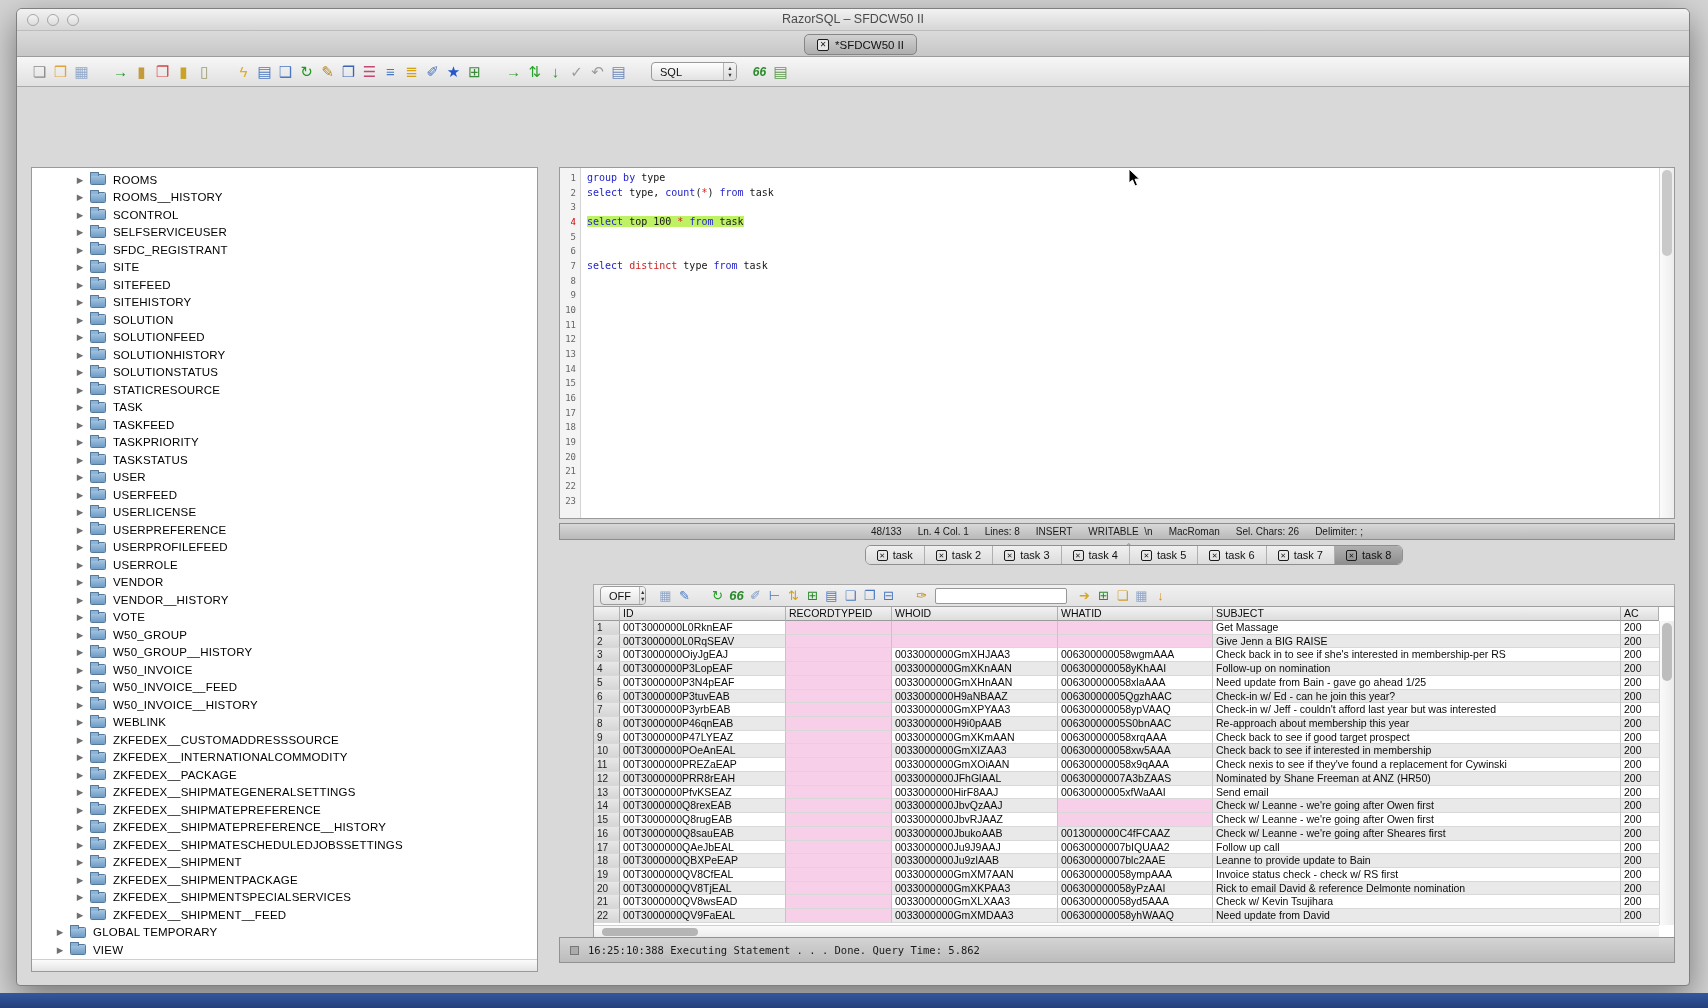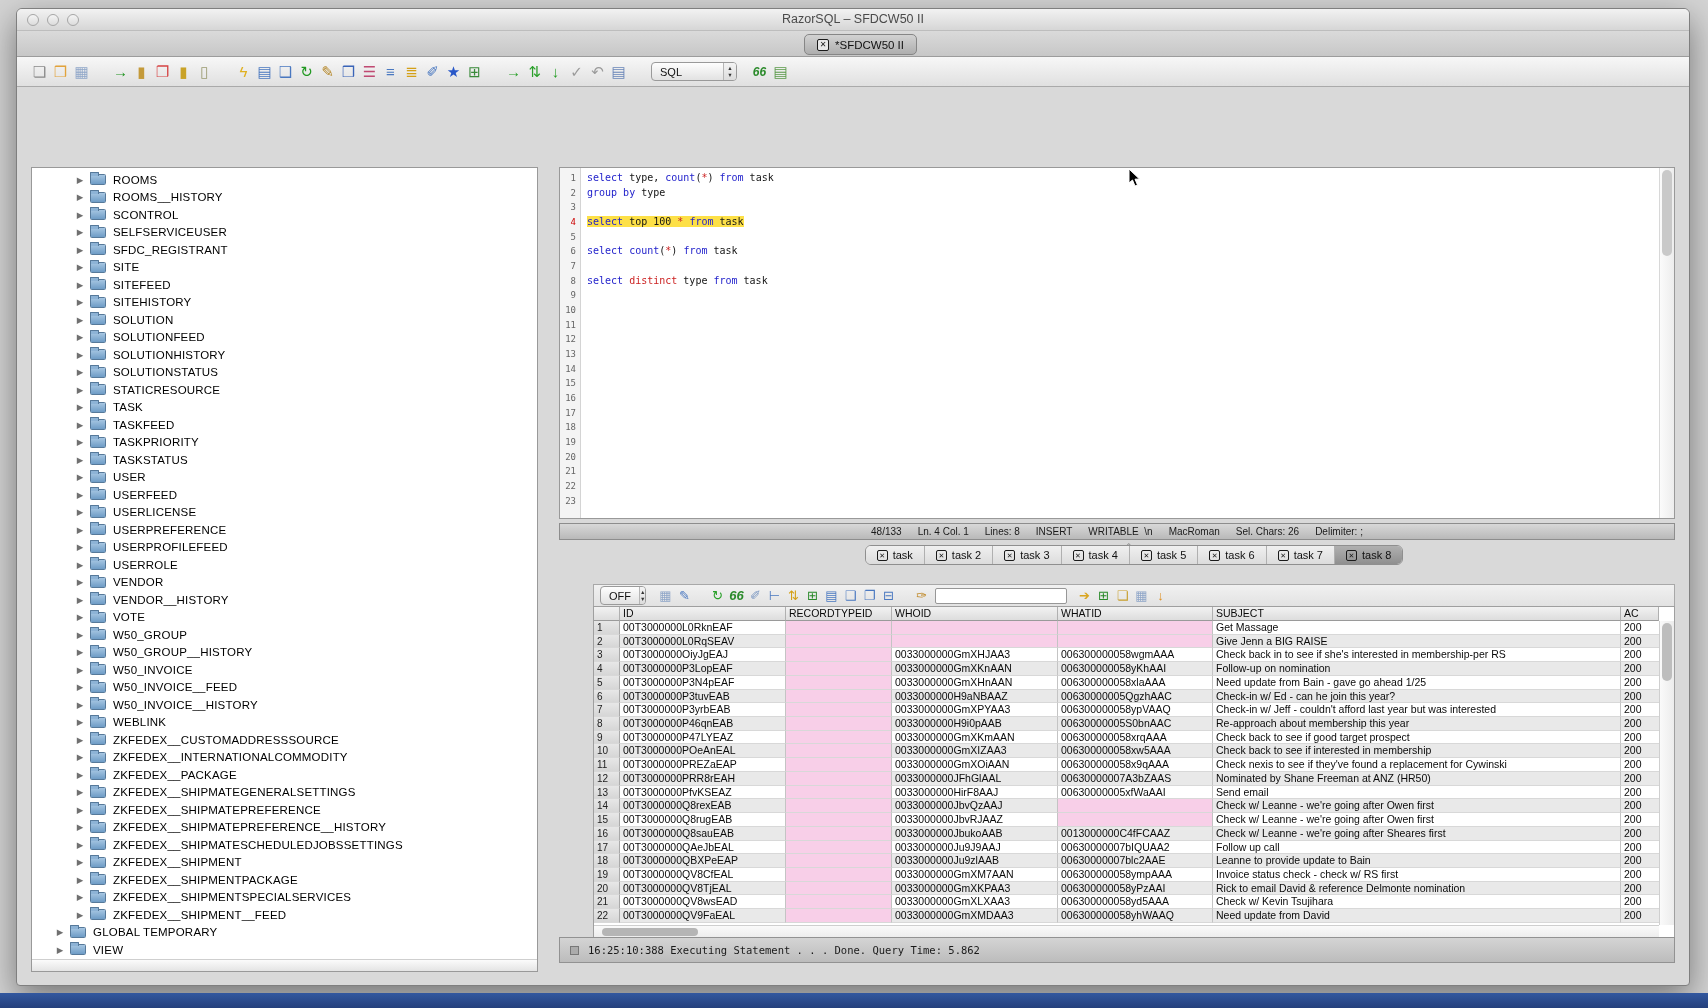--- a/index.html
+++ b/index.html
@@ -68,21 +68,21 @@
     background:#fff; border:1px solid #999;
     font-family:"DejaVu Sans Mono","Liberation Mono",monospace; font-size:10px; }
   #gutter { position:absolute; left:0; top:0; bottom:0; width:21px; background:#f4f4f4;
     border-right:1px solid #d4d4d4; padding-top:3px; }
   .gln { height:14.68px; line-height:14.68px; font-size:9px; color:#666;
     text-align:right; padding-right:4px; }
   .gln.active { color:#cc0000; }
   #code { position:absolute; left:27px; top:3px; right:16px; }
   .cline { height:14.68px; line-height:14.68px; white-space:pre; }
   .k { color:#2323cc; } .r { color:#cc2222; } .t { color:#151515; }
-  .selhl { background:#fde047; }
+  .selhl { background:#bef264; }
   #ed-vscroll { position:absolute; right:0; top:0; bottom:0; width:15px;
     background:linear-gradient(to right,#fbfbfb,#ededed); border-left:1px solid #d8d8d8; }
   #ed-vscroll .thumb { position:absolute; left:2px; top:2px; width:10px; height:86px;
     background:#c9c9c9; border-radius:6px; }
 
   
   #ed-status { position:absolute; left:542px; top:436px; width:1116px; height:17px;
     background:linear-gradient(#d8d8d8,#b9b9b9); border:1px solid #8d8d8d;
     display:flex; align-items:center; justify-content:center; font-size:10px; color:#1a1a1a; }
   #ed-status span { margin:12px 8px; white-space:pre; }
@@ -467,26 +467,25 @@
             <div class="gln">16</div>
             <div class="gln">17</div>
             <div class="gln">18</div>
             <div class="gln">19</div>
             <div class="gln">20</div>
             <div class="gln">21</div>
             <div class="gln">22</div>
             <div class="gln">23</div>
           </div>
         <div id="code">
+            <div class="cline"><span><span class="k">group by</span><span class="t"> type</span></span></div>
             <div class="cline"><span><span class="k">select</span><span class="t"> type, </span><span class="k">count</span><span class="t">(</span><span class="r">*</span><span class="t">) </span><span class="k">from</span><span class="t"> task</span></span></div>
-            <div class="cline"><span><span class="k">group by</span><span class="t"> type</span></span></div>
             <div class="cline"></div>
             <div class="cline"><span class="selhl"><span class="k">select</span><span class="t"> top 100 </span><span class="r">*</span><span class="t"> </span><span class="k">from</span><span class="t"> task</span></span></div>
             <div class="cline"></div>
-            <div class="cline"><span><span class="k">select</span><span class="t"> </span><span class="k">count</span><span class="t">(</span><span class="r">*</span><span class="t">) </span><span class="k">from</span><span class="t"> task</span></span></div>
             <div class="cline"></div>
             <div class="cline"><span><span class="k">select</span><span class="t"> </span><span class="r">distinct</span><span class="t"> type </span><span class="k">from</span><span class="t"> task</span></span></div>
             <div class="cline"></div>
             <div class="cline"></div>
             <div class="cline"></div>
             <div class="cline"></div>
             <div class="cline"></div>
             <div class="cline"></div>
             <div class="cline"></div>
             <div class="cline"></div>

